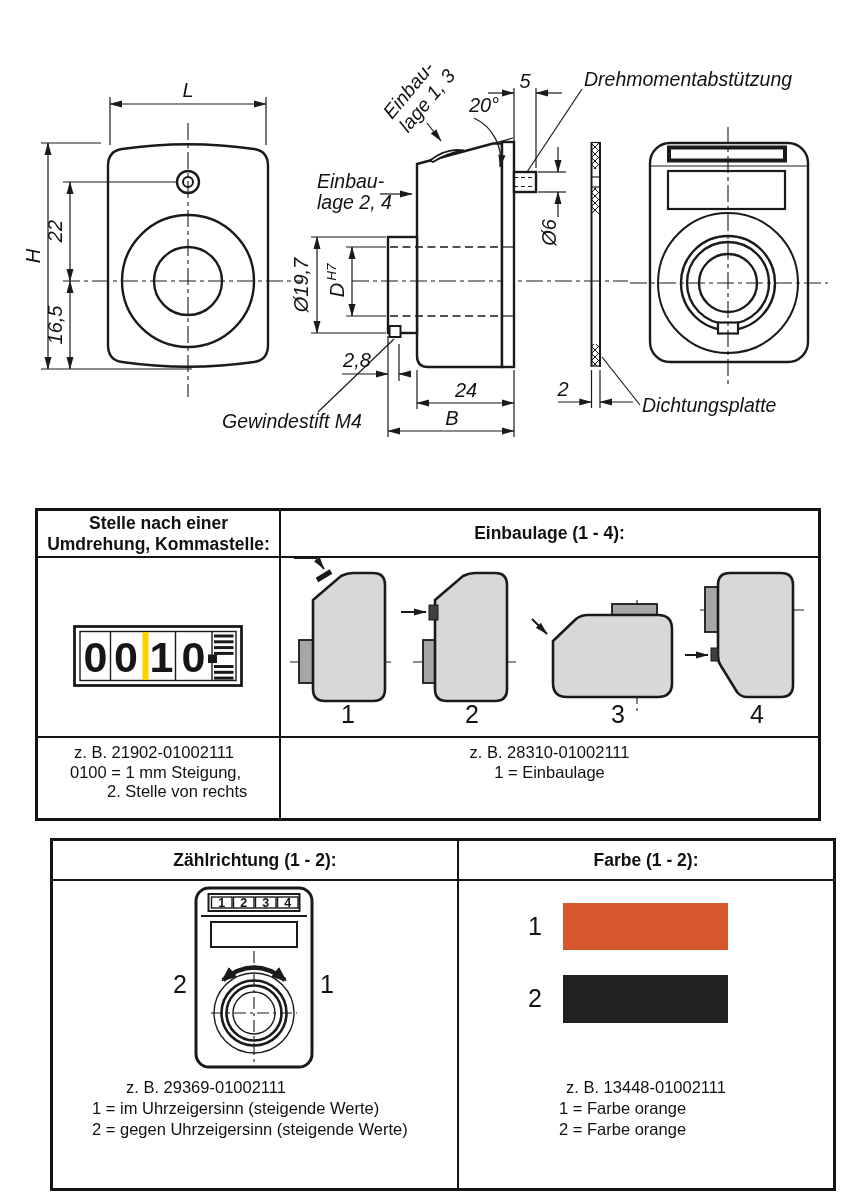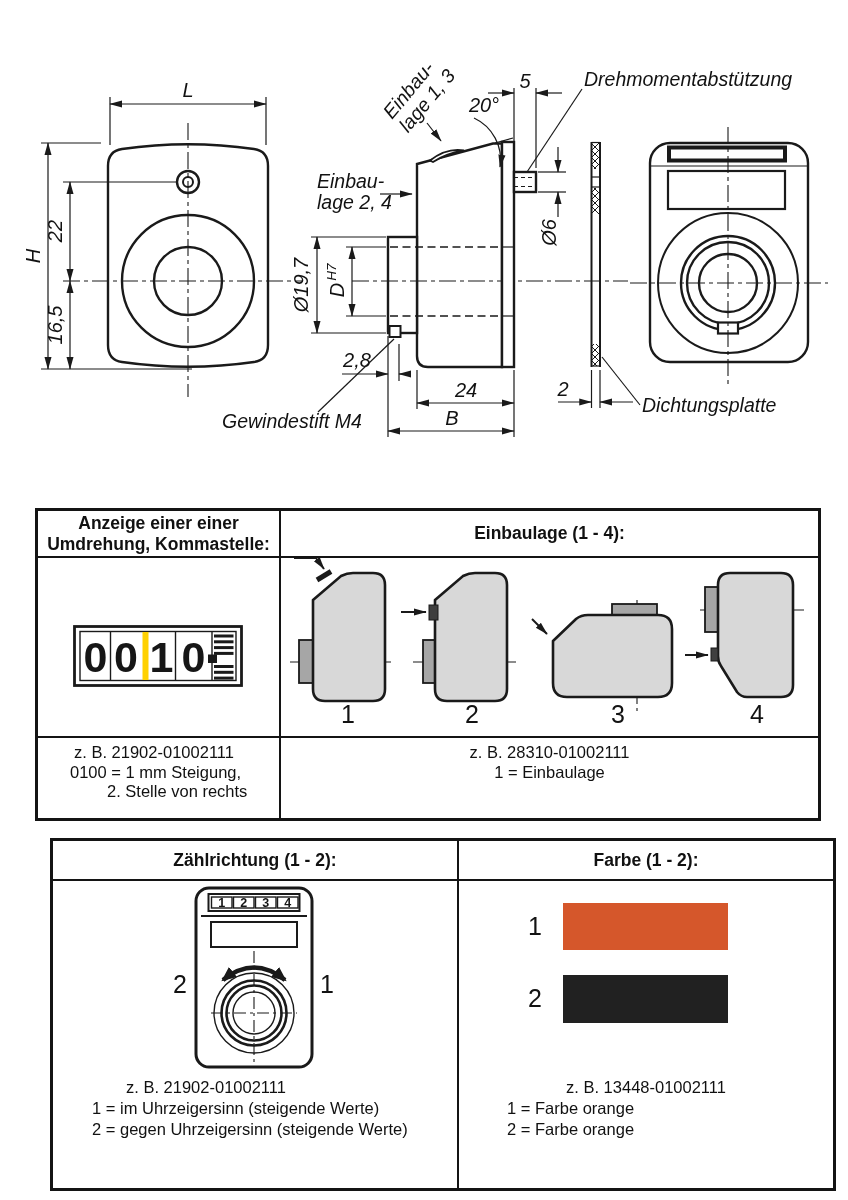--- a/index.html
+++ b/index.html
@@ -43,21 +43,21 @@
   .ft2{font-size:16.5px;line-height:21px}
   .b{font-weight:400}
   .t1fl{padding:5px 0 0 32px}
   .t1fl .l1{margin-left:4px}
   .t1fl .l4{margin-left:37px}
   .t1fr{text-align:center;padding-top:5px}
   .ft2l{position:absolute;left:39px;top:196px;width:360px;text-align:left}
   .ft2l .l1{margin-left:34px}
   .ft2r{position:absolute;left:0;top:196px;width:100%}
   .ft2r .l1{text-align:center}
-  .ft2r .ln{padding-left:48px}
+  .ft2r .ln{padding-left:100px}
 </style>
 </head>
 <body>
 
 <div class="page">
 
   <svg class="abs" style="left:0;top:0" width="848" height="470" viewBox="0 0 848 470">
     <defs>
       <marker id="arr" viewBox="0 0 12 8" refX="11.3" refY="4" markerWidth="13" markerHeight="9" orient="auto-start-reverse" markerUnits="userSpaceOnUse">
         <path d="M0,0.7 L12,4 L0,7.3 Z" fill="#1a1a1a"></path>
@@ -221,21 +221,21 @@
       <circle class="ol" cx="728" cy="283" r="41"></circle>
       <circle class="ol" cx="728" cy="283" r="29"></circle>
       <rect x="718" y="322.5" width="20" height="11" fill="#fff" stroke="#1a1a1a" stroke-width="2.2"></rect>
       <line class="cl" x1="728" y1="127" x2="728" y2="385"></line>
       <line class="cl" x1="630" y1="283" x2="828" y2="283"></line>
     </g>
   </svg>
 
   <div class="tbl tbl1">
     <div class="cell bR bB hdr">
-      <span>Anzeige einer einer</span>
+      <span>Stelle nach einer</span>
       <span>Umdrehung, Kommastelle:</span>
     </div>
     <div class="cell bB hdr">
       <span>Einbaulage (1 - 4):</span>
     </div>
 
     <div class="cell bR">
       <svg class="abs" style="left:35px;top:67px" width="170" height="62" viewBox="0 0 170 62">
         <rect x="1.5" y="1.5" width="167" height="59" fill="#fff" stroke="#1a1a1a" stroke-width="2.8"></rect>
         <rect x="7" y="6.5" width="156" height="49" fill="#fff" stroke="#1a1a1a" stroke-width="1.4"></rect>
@@ -342,21 +342,21 @@
           <circle cx="239" cy="1013" r="27.5" fill="none" stroke="#1a1a1a" stroke-width="2.6"></circle>
           <circle cx="239" cy="1013" r="21" fill="none" stroke="#1a1a1a" stroke-width="1.4"></circle>
         </g>
         <path d="M208,980 Q239,955 270,980" fill="none" stroke="#1a1a1a" stroke-width="4.5" marker-start="url(#arrb)" marker-end="url(#arrb)"></path>
         <line class="figcl" x1="239" y1="951" x2="239" y2="1068"></line>
         <line class="figcl" x1="196" y1="1013" x2="282" y2="1013"></line>
         <text class="fignum" x="165" y="993" text-anchor="middle">2</text>
         <text class="fignum" x="312" y="993" text-anchor="middle">1</text>
       </svg>
       <div class="ft2 ft2l">
-        <div class="l1"><span>z. B. 21902-010021</span><span class="b">1</span><span>1</span></div>
+        <div class="l1"><span>z. B. 29369-010021</span><span class="b">1</span><span>1</span></div>
         <div><span class="b">1</span><span> = im Uhrzeigersinn (steigende Werte)</span></div>
         <div><span class="b">2</span><span> = gegen Uhrzeigersinn (steigende Werte)</span></div>
       </div>
     </div>
 
     <div class="cell">
       <svg class="abs" style="left:56px;top:14px" width="240" height="135" viewBox="500 895 240 135">
         <text class="fignum" x="520" y="935" text-anchor="middle">1</text>
         <rect x="548" y="903" width="165" height="47" fill="#d5572b"></rect>
         <text class="fignum" x="520" y="1007" text-anchor="middle">2</text>

